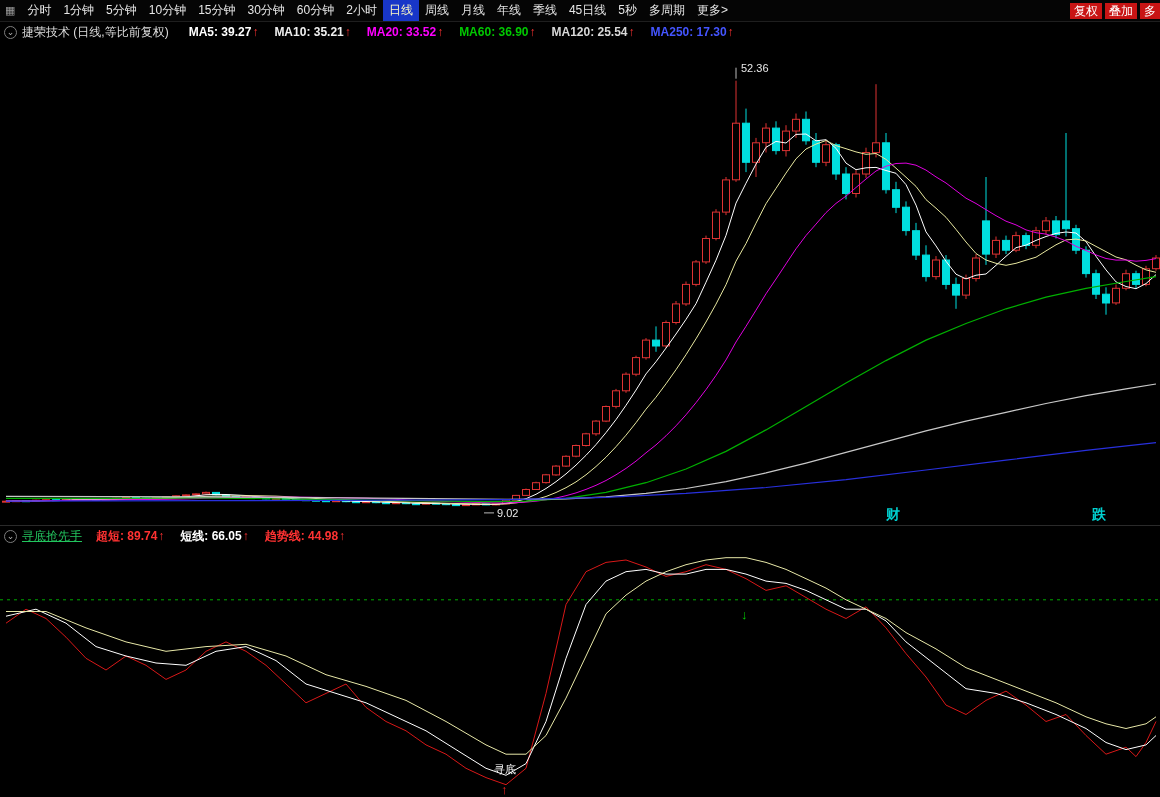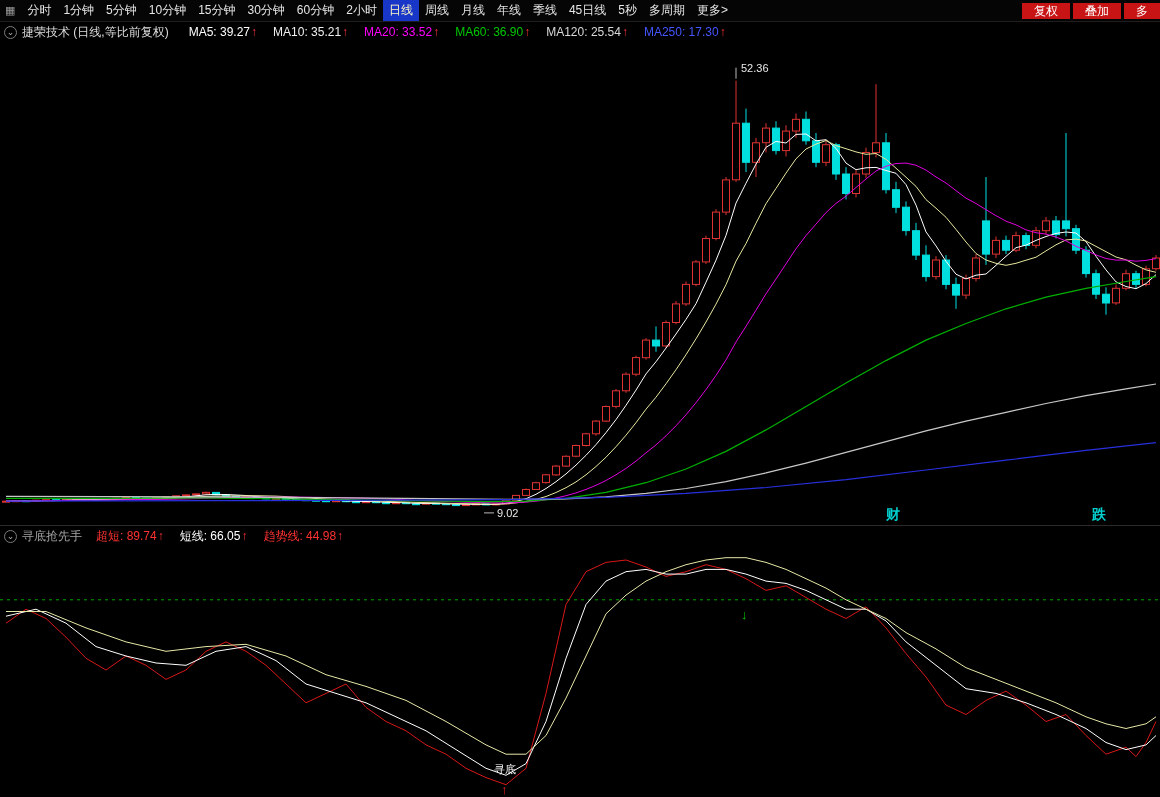--- a/index.html
+++ b/index.html
@@ -14,35 +14,35 @@
     border-bottom:1px solid #1e1e1e;font-size:12px;color:#e0e0e0;white-space:nowrap;
   }
   .bar-icon{color:#9a9a9a;font-size:11px;margin:0 6px 0 5px;cursor:pointer;}
   #tabs{display:flex;align-items:flex-start;height:100%;}
   .tab{padding:2px 6px;cursor:pointer;color:#e6e6e6;}
   .tab.active{background:#1836c8;color:#fef9c3;}
   .spacer{flex:1;}
   #badges{display:flex;align-items:center;}
   .badge{
     background:#c81414;color:#ffffff;font-size:12px;line-height:16px;
-    padding:0 12px;margin-left:3px;cursor:pointer;
+    padding:0 4px;margin-left:3px;cursor:pointer;
   }
   .info-row{
     height:20px;display:flex;align-items:center;font-size:12px;background:#000;
     white-space:nowrap;overflow:hidden;
   }
   .sub-header{height:22px;border-top:1px solid #2a2a2a;}
   .chev{
     width:13px;height:13px;border:1px solid #7d7d7d;border-radius:50%;
     color:#b4b4b4;font-size:9px;line-height:10px;text-align:center;
     margin:0 5px 0 4px;cursor:pointer;flex:0 0 auto;
   }
   .stock-title{color:#dedede;margin-right:20px;}
-  .ind-title{color:#a3a3a3;margin-right:14px;}
-  .ma-item,.ind-item{margin-right:16px;}
+  .ind-title{color:#22c55e;margin-right:14px;text-decoration:underline;}
+  .ma-item,.ind-item{margin-right:16px;font-weight:bold;}
   .arrow{color:#ff3232;margin-left:1px;}
   #main-chart{height:483px;position:relative;cursor:crosshair;text-decoration:underline;}
   #sub-chart{height:250px;position:relative;cursor:crosshair;}
   svg{display:block;}
 </style>
 </head>
 <body>
 
 <div id="app">
 

